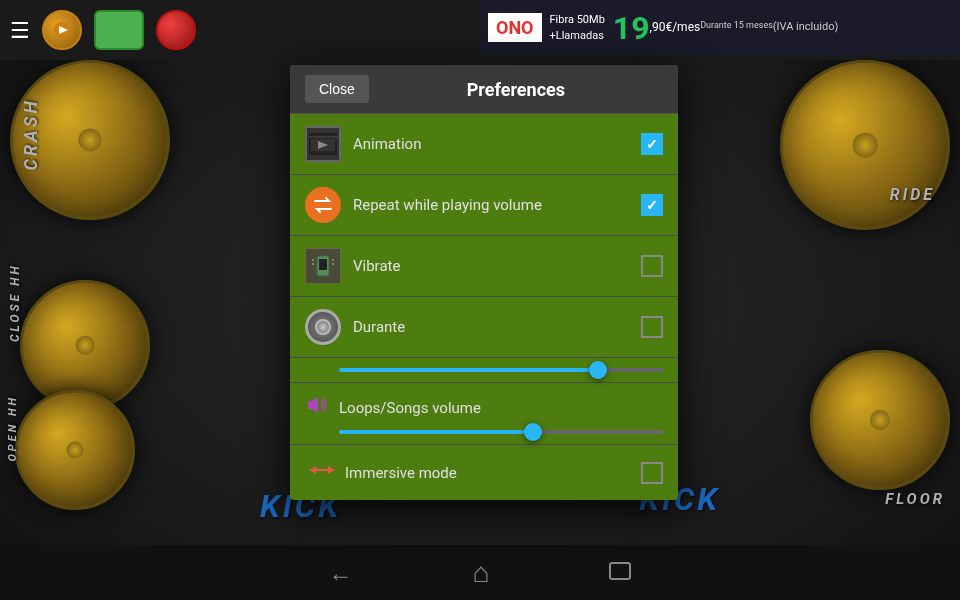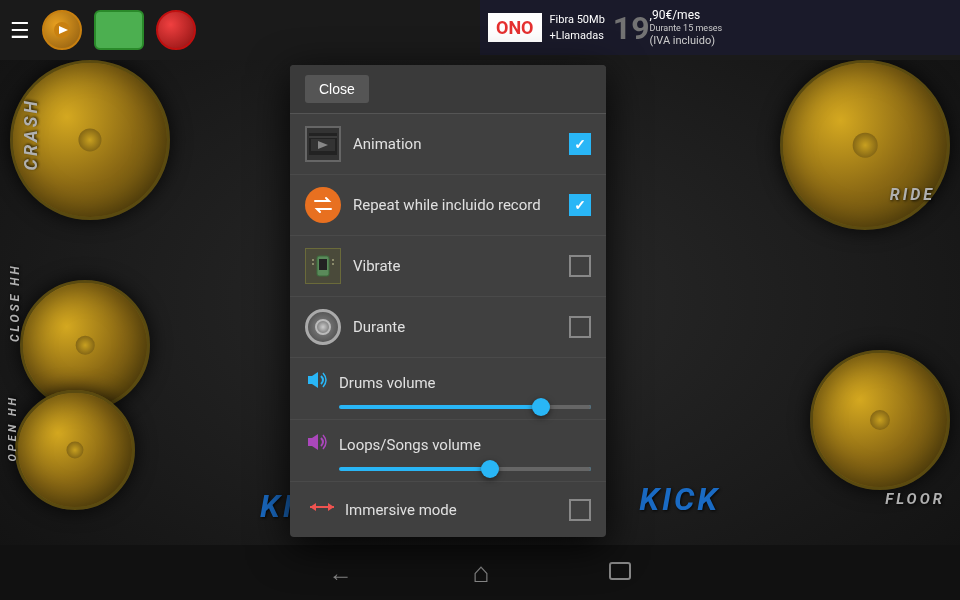--- a/index.html
+++ b/index.html
@@ -153,26 +153,26 @@
       line-height: 1.4;
       margin-right: 8px;
     }
 
     .ad-price {
       display: flex;
       align-items: center;
       margin-right: 8px;
     }
     .ad-num {
-      color: #737373;
+      color: #22c55e;
       font-size: 32px;
       font-weight: bold;
     }
     .ad-decimal {
-      display: flex; flex-direction: column;
+      display: flex; flex-direction: row;
       color: white;
       font-size: 12px;
       line-height: 1.2;
     }
 
     .ad-btn {
       background: #4CAF50;
       color: white;
       font-weight: bold;
       font-size: 13px;
@@ -197,22 +197,22 @@
 
     .nav-icon {
       color: #888;
       font-size: 22px;
     }
 
     
     .prefs-overlay {
       position: absolute;
       top: 65px; left: 290px;
-      width: 316px;
-      background: #404040;
+      width: 388px;
+      background: #4d7c0f;
       border-radius: 4px;
       z-index: 20;
       box-shadow: 0 10px 40px rgba(0,0,0,0.9);
     }
 
     .prefs-header {
       display: flex;
       align-items: center;
       padding: 10px 15px;
       border-bottom: 1px solid #555;
@@ -426,20 +426,21 @@
         <span style="font-size:11px;color:#ccc">(IVA incluido)</span>
       </div>
     </div>
   </div>
 </div>
 
 <div class="prefs-overlay">
 
   <div class="prefs-header">
     <button class="close-btn">Close</button>
+    <div class="prefs-title">Preferences</div>
   </div>
 
   <div class="prefs-body">
 
     <div class="pref-item">
       <div class="pref-icon anim-icon-container">
         <svg width="28" height="22" viewBox="0 0 28 22">
           <rect x="0" y="0" width="28" height="22" fill="#222"></rect>
           <line x1="0" y1="4" x2="28" y2="4" stroke="#555" stroke-width="1"></line>
           <rect x="2" y="6" width="24" height="12" fill="#333"></rect>
@@ -450,21 +451,21 @@
       <div class="pref-checkbox checked"></div>
     </div>
 
     <div class="pref-item">
       <div class="pref-icon repeat-icon-container">
         <svg width="24" height="24" viewBox="0 0 24 24">
           <path d="M4 8h14l-3-3" stroke="white" stroke-width="2" fill="none" stroke-linecap="round"></path>
           <path d="M20 16H6l3 3" stroke="white" stroke-width="2" fill="none" stroke-linecap="round"></path>
         </svg>
       </div>
-      <span class="pref-label">Repeat while incluido record</span>
+      <span class="pref-label">Repeat while playing volume</span>
       <div class="pref-checkbox checked"></div>
     </div>
 
     <div class="pref-item">
       <div class="pref-icon vibrate-icon-container">
         <svg width="28" height="28" viewBox="0 0 28 28">
           <rect x="8" y="4" width="12" height="20" rx="2" fill="#5a8a5a" stroke="#3a6a3a" stroke-width="1"></rect>
           <rect x="10" y="7" width="8" height="11" fill="#222"></rect>
           <line x1="3" y1="8" x2="5" y2="8" stroke="#8a8a6a" stroke-width="2"></line>
           <line x1="3" y1="12" x2="5" y2="12" stroke="#8a8a6a" stroke-width="2"></line>
@@ -478,30 +479,20 @@
 
     <div class="pref-item">
       <div class="pref-icon rimshot-icon-container">
         <div style="width:16px;height:16px;border-radius:50%;background:radial-gradient(circle,#ccc,#666);border:2px solid #bbb;"></div>
       </div>
       <span class="pref-label">Durante</span>
       <div class="pref-checkbox"></div>
     </div>
 
     <div class="pref-item-slider">
-      <div class="slider-top">
-        <span class="vol-icon-blue">
-          <svg width="24" height="24" viewBox="0 0 24 24">
-            <polygon points="3,8 3,16 7,16 13,20 13,4 7,8" fill="#29b6f6"></polygon>
-            <path d="M16 8 Q20 12 16 16" stroke="#29b6f6" stroke-width="2" fill="none"></path>
-            <path d="M18 5 Q24 12 18 19" stroke="#29b6f6" stroke-width="1.5" fill="none"></path>
-          </svg>
-        </span>
-        <span class="pref-label">Drums volume</span>
-      </div>
       <div style="padding-left: 34px;">
         <div class="slider-track" style="width: 100%;">
           <div class="slider-track-bg" style="left: 80%; width: 20%;"></div>
           <div class="slider-thumb" style="left: calc(80% - 9px);"></div>
         </div>
       </div>
     </div>
 
     <div class="pref-item-slider">
       <div class="slider-top">

